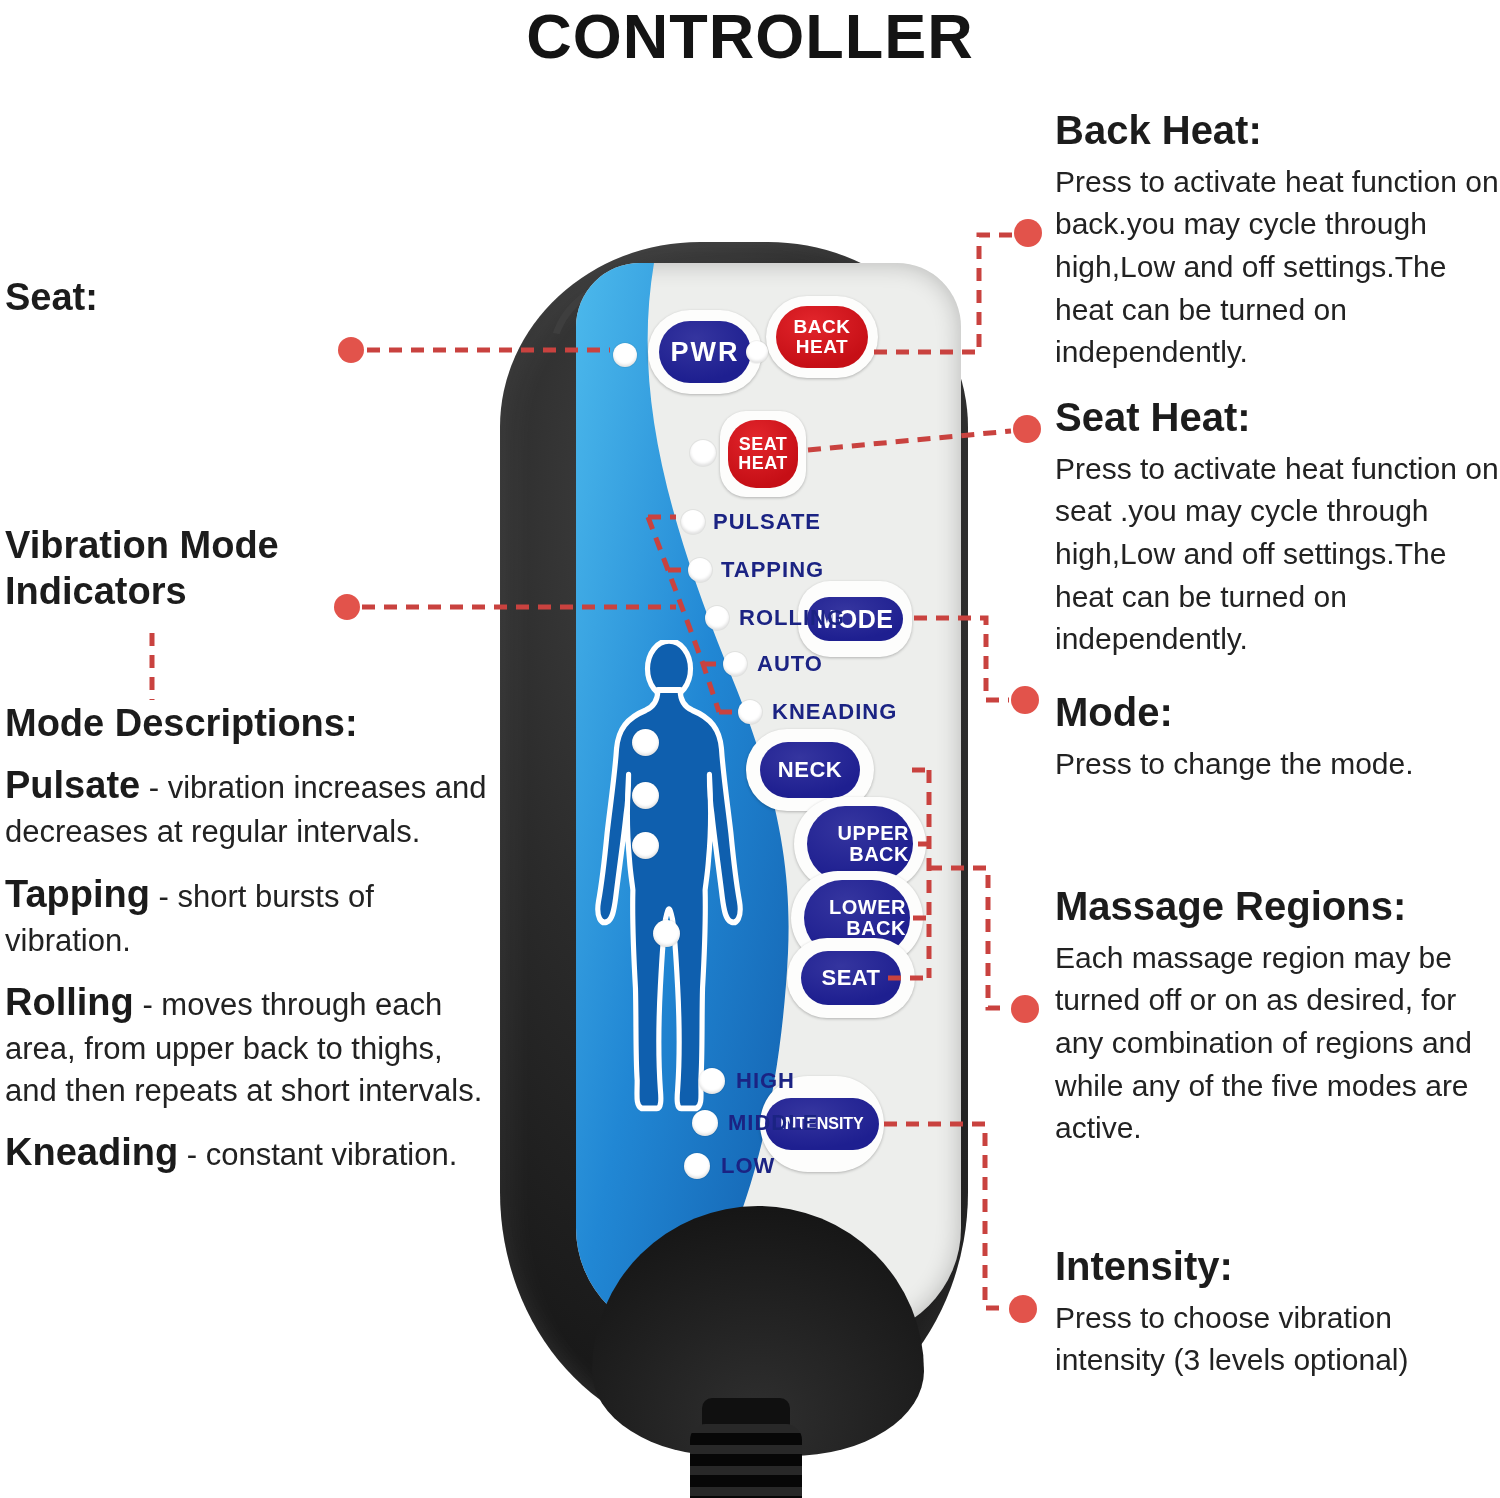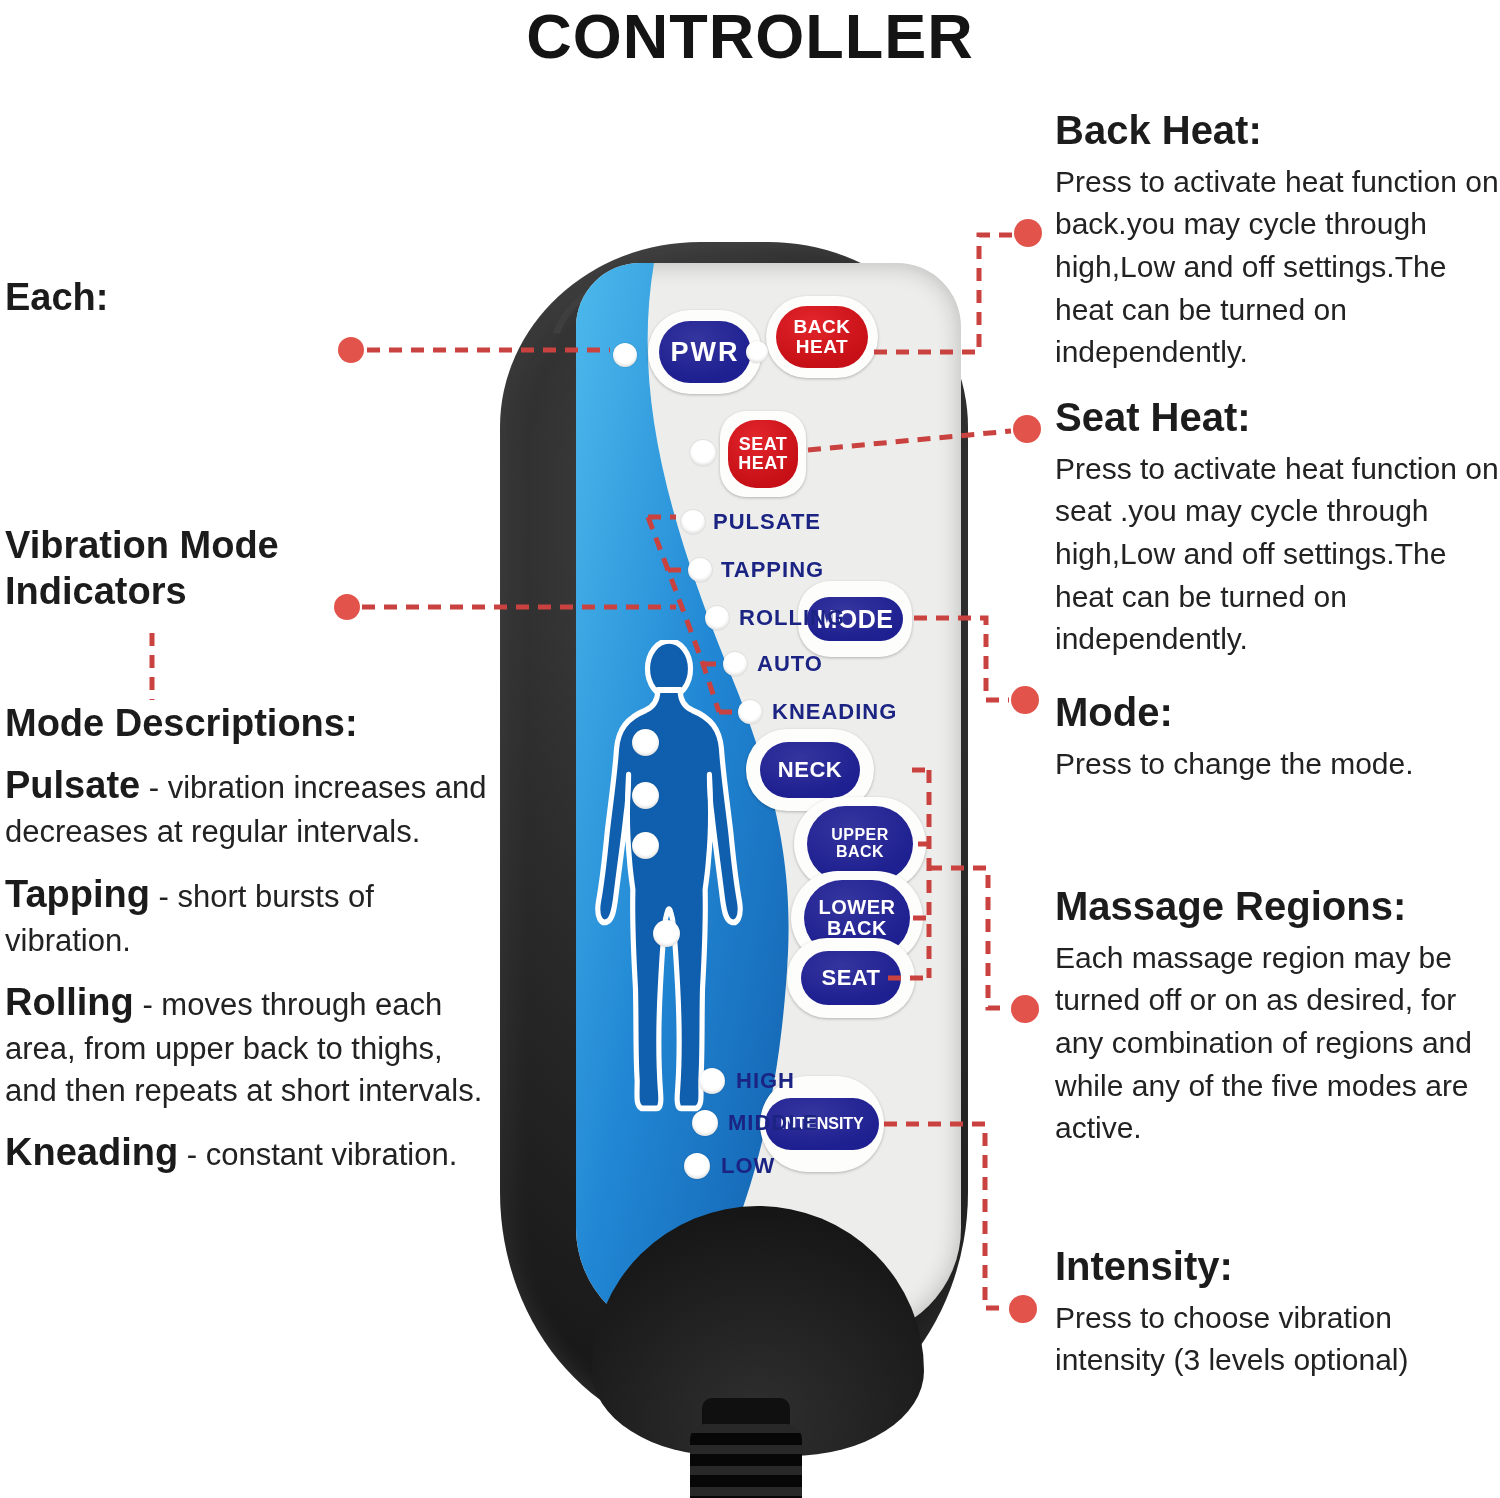--- a/index.html
+++ b/index.html
@@ -42,35 +42,35 @@
   .cable-neck{position:absolute;left:702px;top:1398px;width:88px;height:40px;background:#101010;border-radius:10px;}
   .cable{position:absolute;left:690px;top:1424px;width:112px;height:74px;
          background:repeating-linear-gradient(180deg,#282828 0 9px,#070707 9px 21px);
          border-radius:16px 16px 0 0;}
 
   
   .btn{position:absolute;background:#fdfdfc;display:flex;align-items:center;justify-content:center;
        border-radius:999px;box-shadow:0 1px 3px rgba(0,0,0,.25);}
   .cap{display:flex;align-items:center;justify-content:center;text-align:center;color:#fff;
        font-weight:bold;border-radius:999px;line-height:1.04;letter-spacing:.5px;padding:0 4px;box-sizing:border-box;}
-  .cap.navy{background:radial-gradient(95% 95% at 40% 28%, #35359f, #1e1f90 72%);}
+  .cap.navy{background:radial-gradient(95% 95% at 40% 28%, #35359f, #1e1f90 72%);text-align:right;}
   .cap.red{background:radial-gradient(95% 95% at 40% 28%, #e3262c, #c60f16 72%);}
 
   #btn-pwr{left:648px;top:310px;width:114px;height:84px;}
   #btn-pwr .cap{width:92px;height:62px;font-size:27px;letter-spacing:2px;}
   #btn-backheat{left:766px;top:296px;width:112px;height:82px;}
   #btn-backheat .cap{width:92px;height:62px;font-size:19px;}
   #btn-seatheat{left:720px;top:411px;width:86px;height:86px;border-radius:26px;}
   #btn-seatheat .cap{width:70px;height:68px;font-size:18px;border-radius:28px;}
   #btn-mode{left:798px;top:581px;width:114px;height:76px;border-radius:32px;}
   #btn-mode .cap{width:96px;height:44px;font-size:25px;}
   #btn-neck{left:746px;top:729px;width:128px;height:82px;}
   #btn-neck .cap{width:100px;height:56px;font-size:22px;}
   #btn-upperback{left:794px;top:797px;width:132px;height:94px;}
-  #btn-upperback .cap{width:106px;height:76px;font-size:16px;}
+  #btn-upperback .cap{width:106px;height:76px;font-size:20px;}
   #btn-lowerback{left:791px;top:871px;width:132px;height:94px;}
   #btn-lowerback .cap{width:106px;height:76px;font-size:20px;}
   #btn-seat{left:787px;top:938px;width:128px;height:80px;}
   #btn-seat .cap{width:100px;height:54px;font-size:22px;}
   #btn-intensity{left:760px;top:1076px;width:124px;height:96px;}
   #btn-intensity .cap{width:114px;height:52px;font-size:16px;letter-spacing:0;}
 
   
   .led{position:absolute;background:#fff;border-radius:50%;
        box-shadow:inset 0 -2px 3px rgba(0,0,0,.12), 0 0 0 1px rgba(0,0,0,.05);}
@@ -83,21 +83,21 @@
   .connectors circle{fill:#e2534b;}
 </style>
 </head>
 <body>
 
 <div class="stage">
 
   <h1 class="title">CONTROLLER</h1>
 
   <section class="ann ann-left" style="left:5px;top:274px;width:360px;">
-    <h2>Each:</h2>
+    <h2>Seat:</h2>
   </section>
 
   <section class="ann ann-left" style="left:5px;top:522px;width:320px;">
     <h2>Vibration Mode Indicators</h2>
   </section>
 
   <section class="ann ann-left" style="left:5px;top:700px;width:492px;">
     <h2>Mode Descriptions:</h2>
     <div class="defs" style="margin-top:14px;">
       <p class="def"><b>Pulsate</b> <span>- vibration increases and decreases at regular intervals.</span></p>

